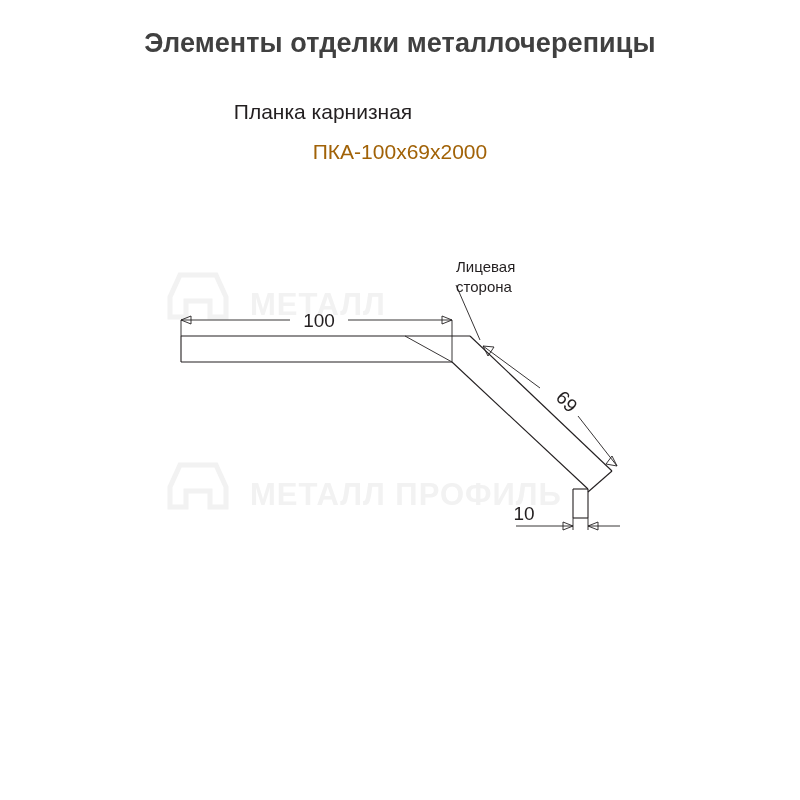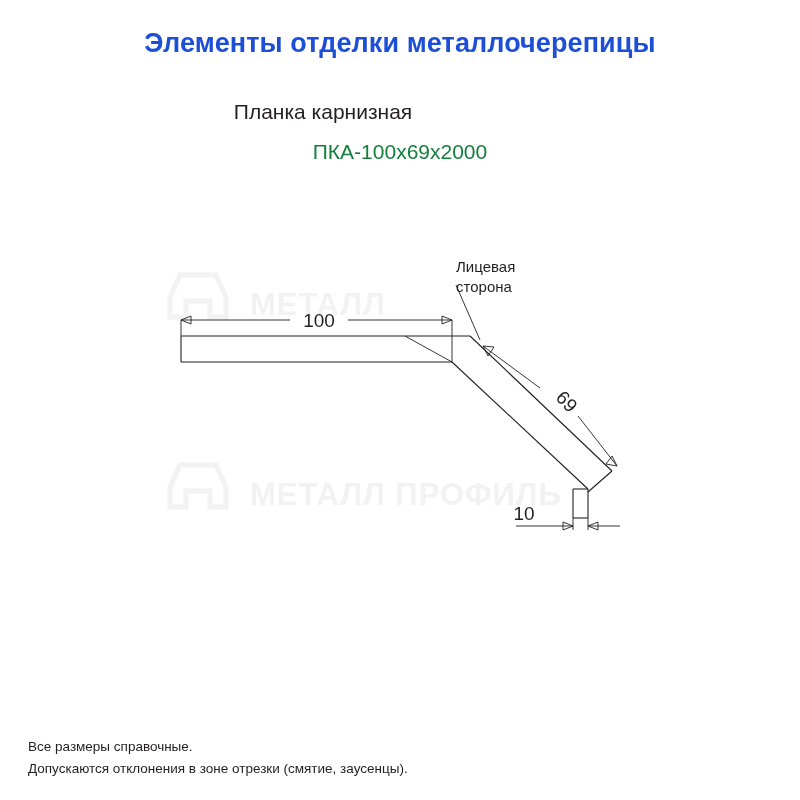--- a/index.html
+++ b/index.html
@@ -21,39 +21,39 @@
   }
   .title {
     position: absolute;
     top: 28px;
     left: 0;
     width: 800px;
     text-align: center;
     font-size: 27px;
     font-weight: bold;
     letter-spacing: 0.1px;
-    color: #1d4ed8;
+    color: #404040;
   }
   .subtitle {
     position: absolute;
     top: 100px;
     left: 0;
     width: 646px;
     text-align: center;
     font-size: 21px;
     color: #231f20;
   }
   .code {
     position: absolute;
     top: 140px;
     left: 0;
     width: 800px;
     text-align: center;
     font-size: 21px;
-    color: #15803d;
+    color: #a16207;
   }
   .drawing {
     position: absolute;
     top: 200px;
     left: 0;
     width: 800px;
     height: 420px;
   }
   .footer {
     position: absolute;
@@ -176,18 +176,14 @@
         <path class="thin" d="M516,326 L573,326"></path>
         <path class="thin" d="M588,326 L620,326"></path>
         <path class="thin" d="M573,326 L563,322 L563,330 Z" fill="#231f20"></path>
         <path class="thin" d="M588,326 L598,322 L598,330 Z" fill="#231f20"></path>
         <text class="dim-text" x="524" y="320" text-anchor="middle">10</text>
       </g>
 
     </svg>
   </div>
 
-  <div class="footer">
-    <div>Все размеры справочные.</div>
-    <div>Допускаются отклонения в зоне отрезки (смятие, заусенцы).</div>
-  </div>
 
 </div>
 
 </body></html>

